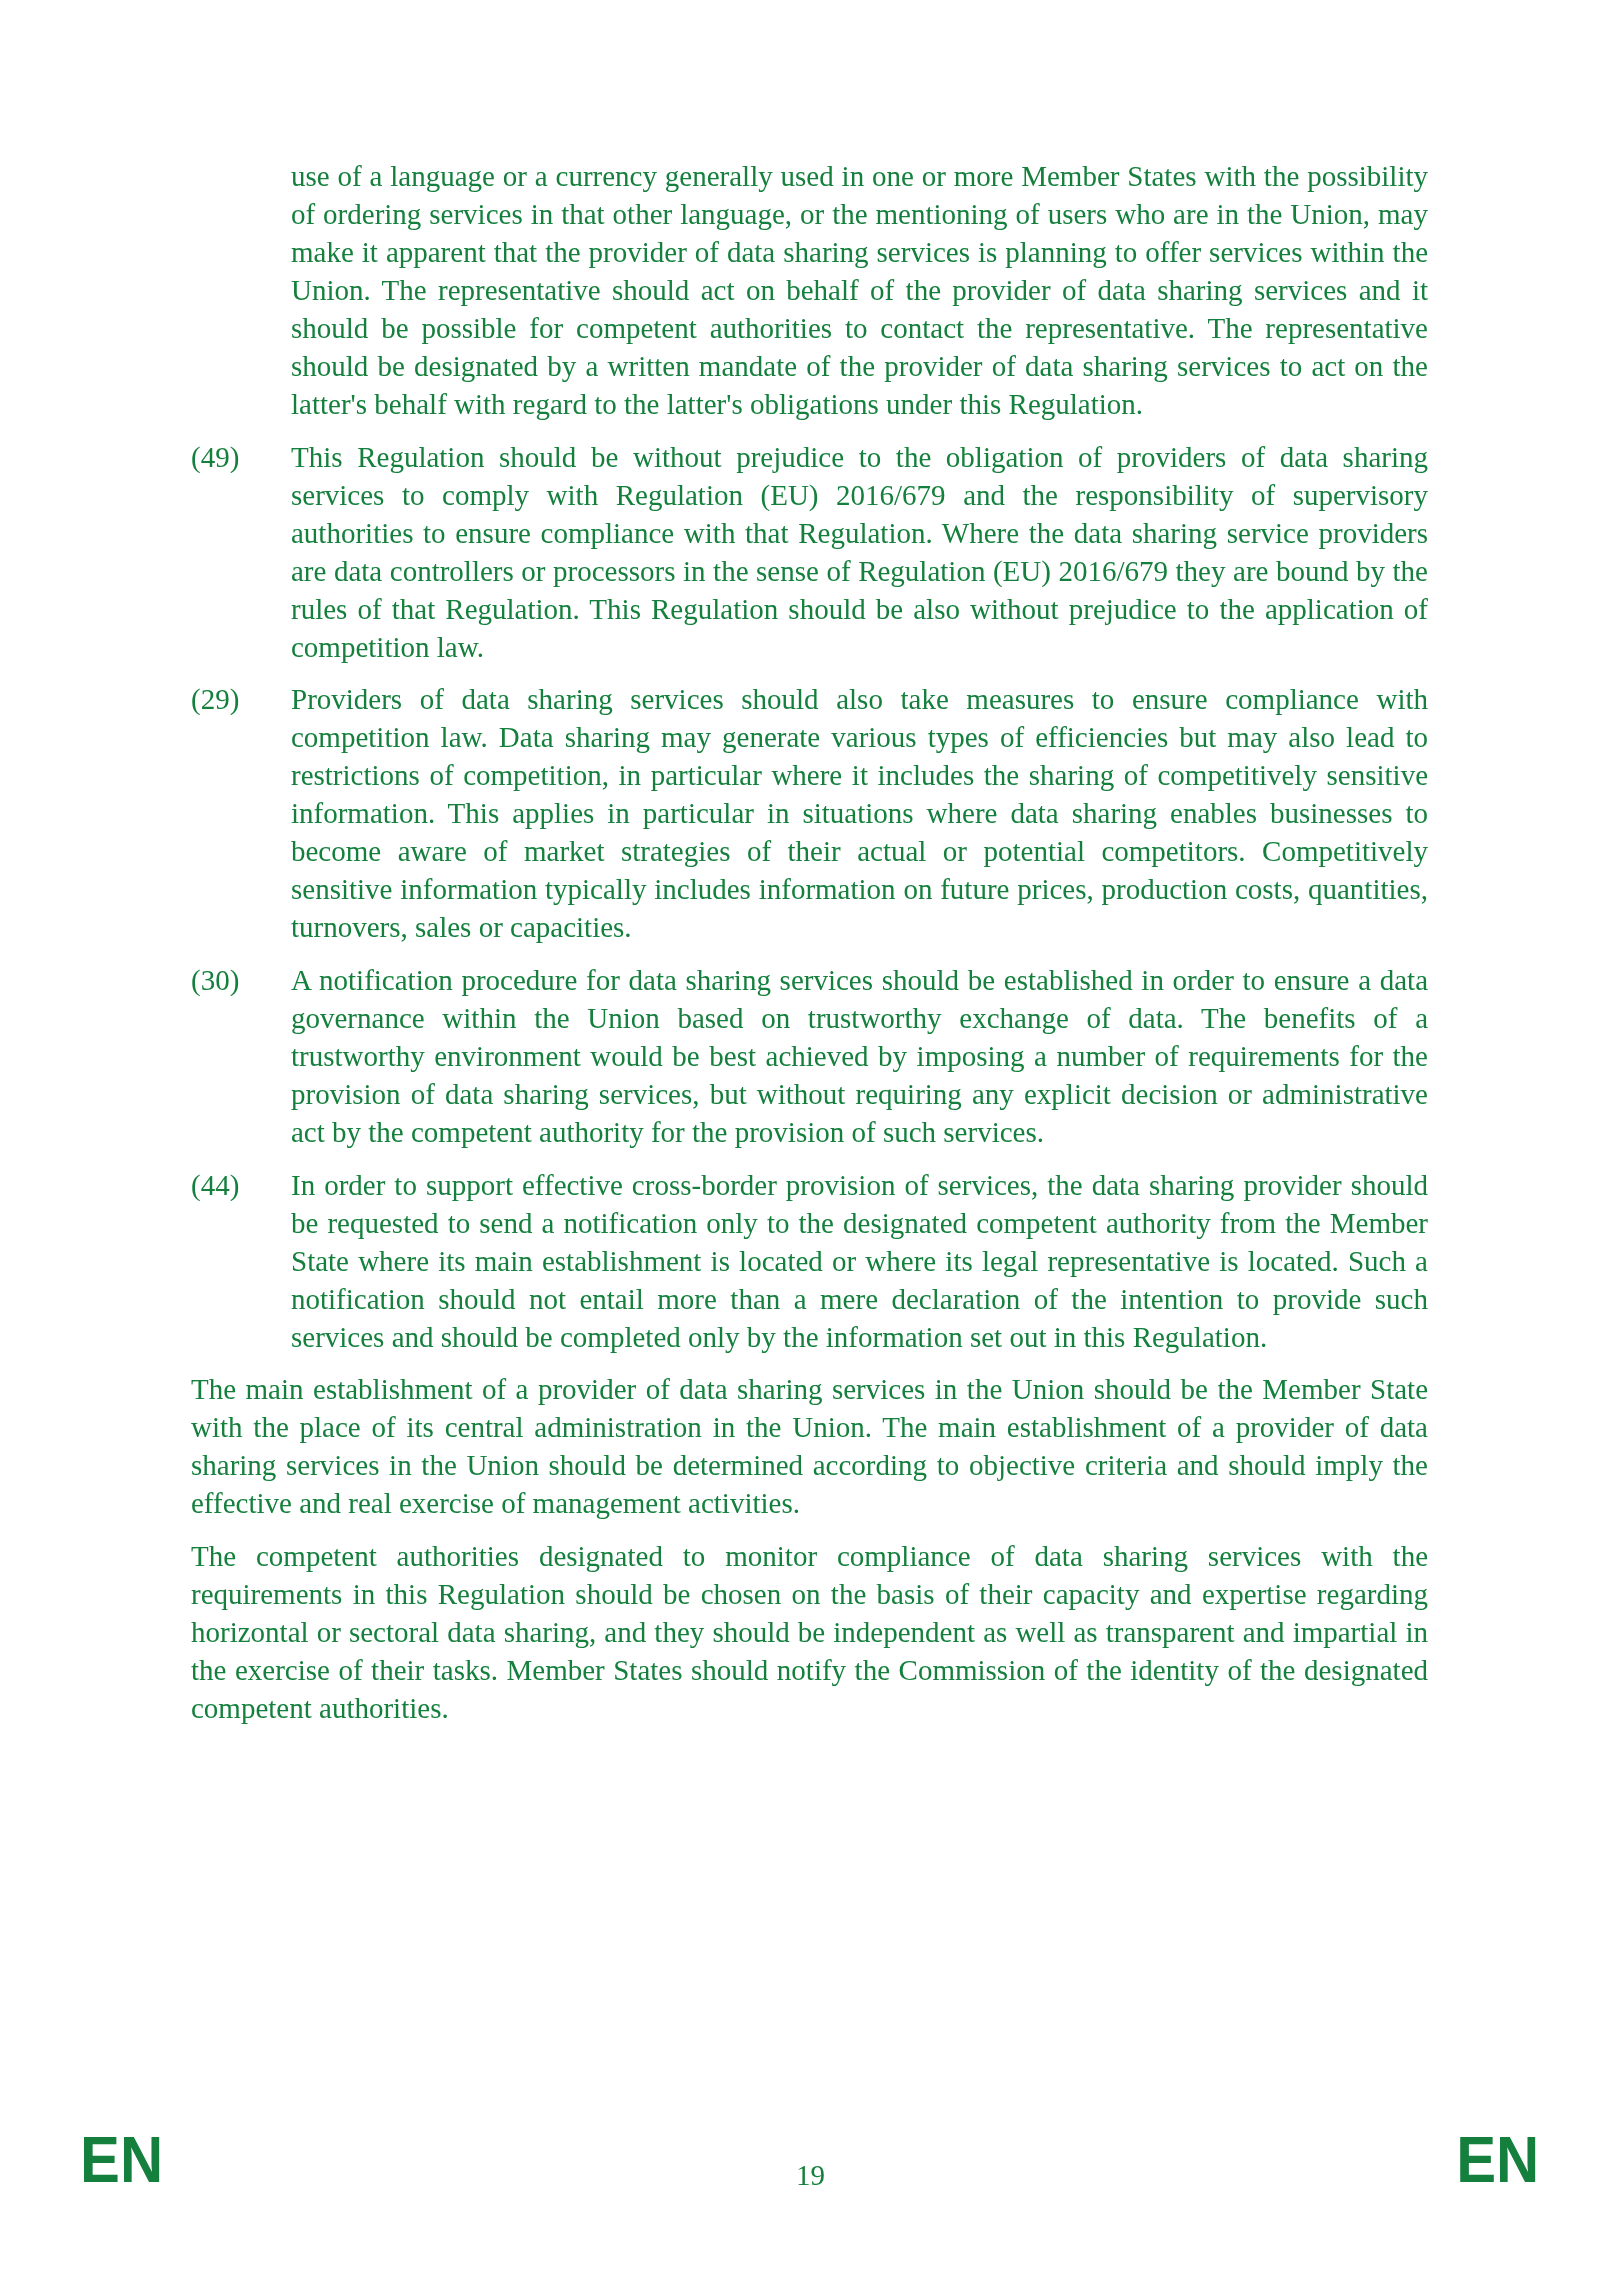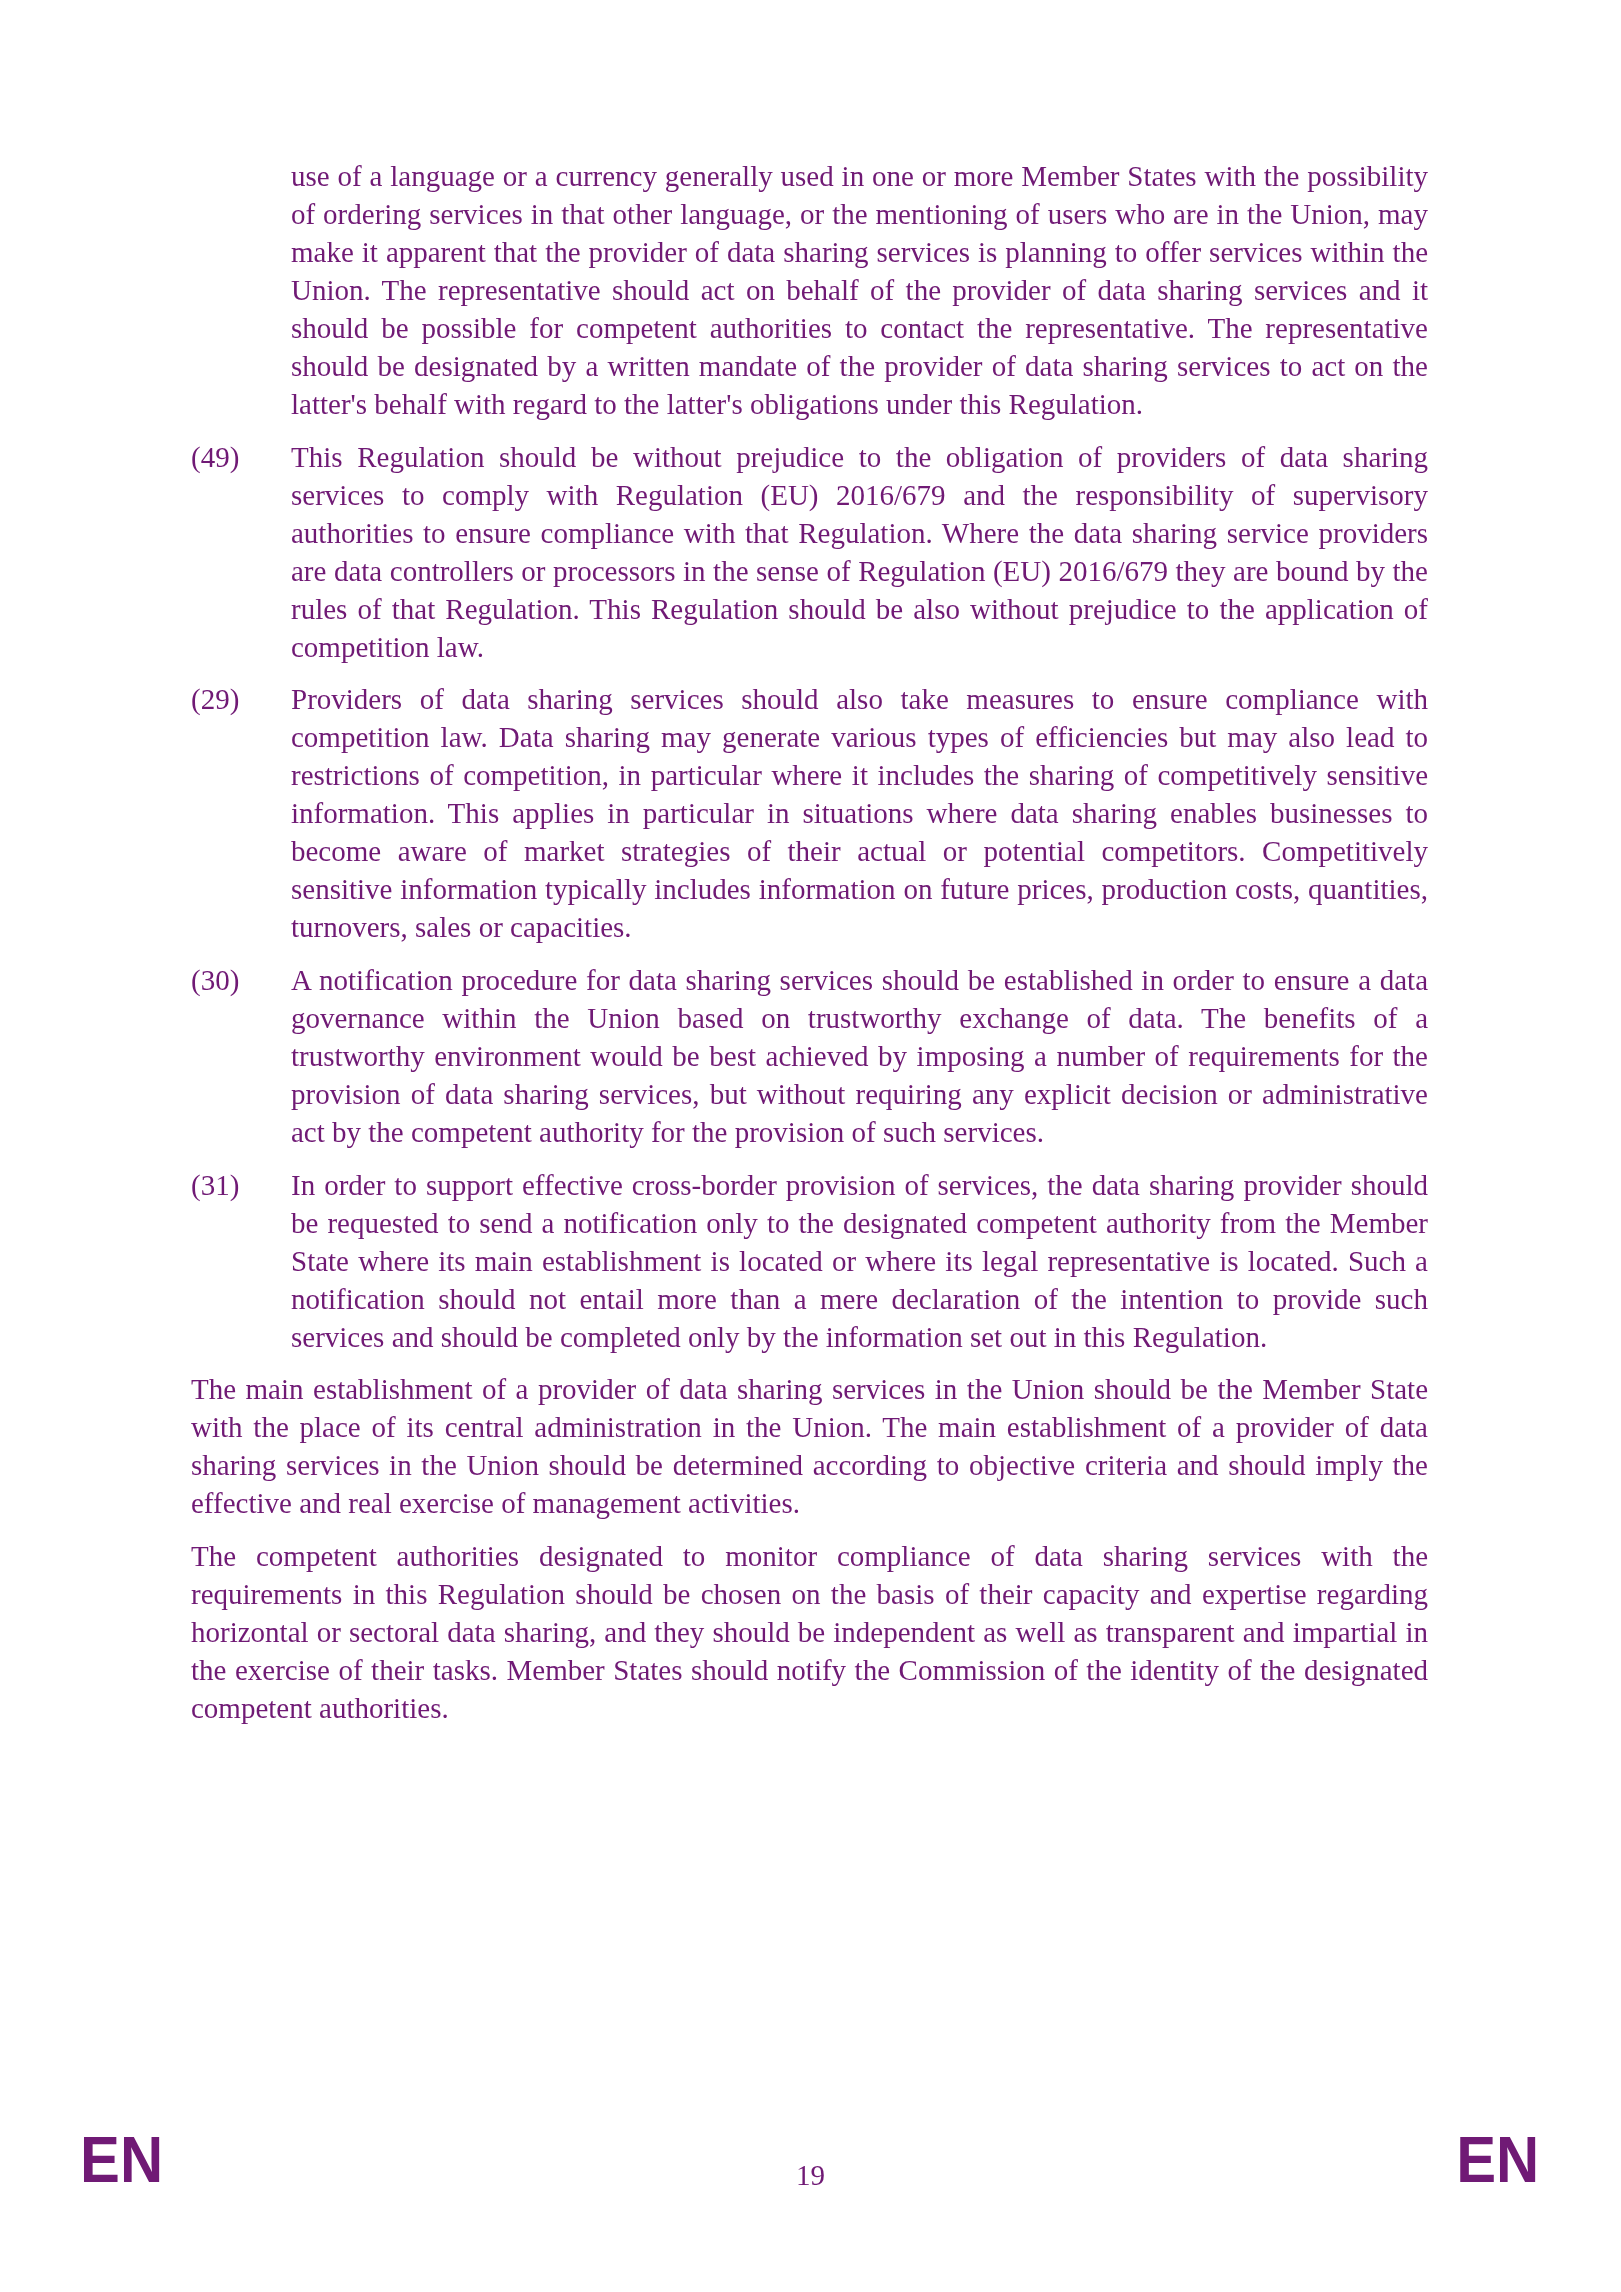--- a/index.html
+++ b/index.html
@@ -5,21 +5,21 @@
   html, body {
     margin: 0;
     padding: 0;
     background: #ffffff;
   }
   .page {
     position: relative;
     width: 1621px;
     height: 2293px;
     background: #ffffff;
-    color: #701a75;
+    color: #15803d;
     font-family: "Liberation Serif", serif;
     overflow: hidden;
   }
   .content {
     position: absolute;
     left: 191px;
     top: 157px;
     width: 1237px;
     font-size: 29px;
     line-height: 38px;
@@ -89,21 +89,21 @@
       <span class="num">(29)</span>
       <span class="txt">Providers of data sharing services should also take measures to ensure compliance with competition law. Data sharing may generate various types of efficiencies but may also lead to restrictions of competition, in particular where it includes the sharing of competitively sensitive information. This applies in particular in situations where data sharing enables businesses to become aware of market strategies of their actual or potential competitors. Competitively sensitive information typically includes information on future prices, production costs, quantities, turnovers, sales or capacities.</span>
     </div>
 
     <div class="numbered-para">
       <span class="num">(30)</span>
       <span class="txt">A notification procedure for data sharing services should be established in order to ensure a data governance within the Union based on trustworthy exchange of data. The benefits of a trustworthy environment would be best achieved by imposing a number of requirements for the provision of data sharing services, but without requiring any explicit decision or administrative act by the competent authority for the provision of such services.</span>
     </div>
 
     <div class="numbered-para">
-      <span class="num">(31)</span>
+      <span class="num">(44)</span>
       <span class="txt">In order to support effective cross-border provision of services, the data sharing provider should be requested to send a notification only to the designated competent authority from the Member State where its main establishment is located or where its legal representative is located. Such a notification should not entail more than a mere declaration of the intention to provide such services and should be completed only by the information set out in this Regulation.</span>
     </div>
 
     <div class="numbered-para">
       <span class="txt">The main establishment of a provider of data sharing services in the Union should be the Member State with the place of its central administration in the Union. The main establishment of a provider of data sharing services in the Union should be determined according to objective criteria and should imply the effective and real exercise of management activities.</span>
     </div>
 
     <div class="numbered-para">
       <span class="txt">The competent authorities designated to monitor compliance of data sharing services with the requirements in this Regulation should be chosen on the basis of their capacity and expertise regarding horizontal or sectoral data sharing, and they should be independent as well as transparent and impartial in the exercise of their tasks. Member States should notify the Commission of the identity of the designated competent authorities.</span>
     </div>

